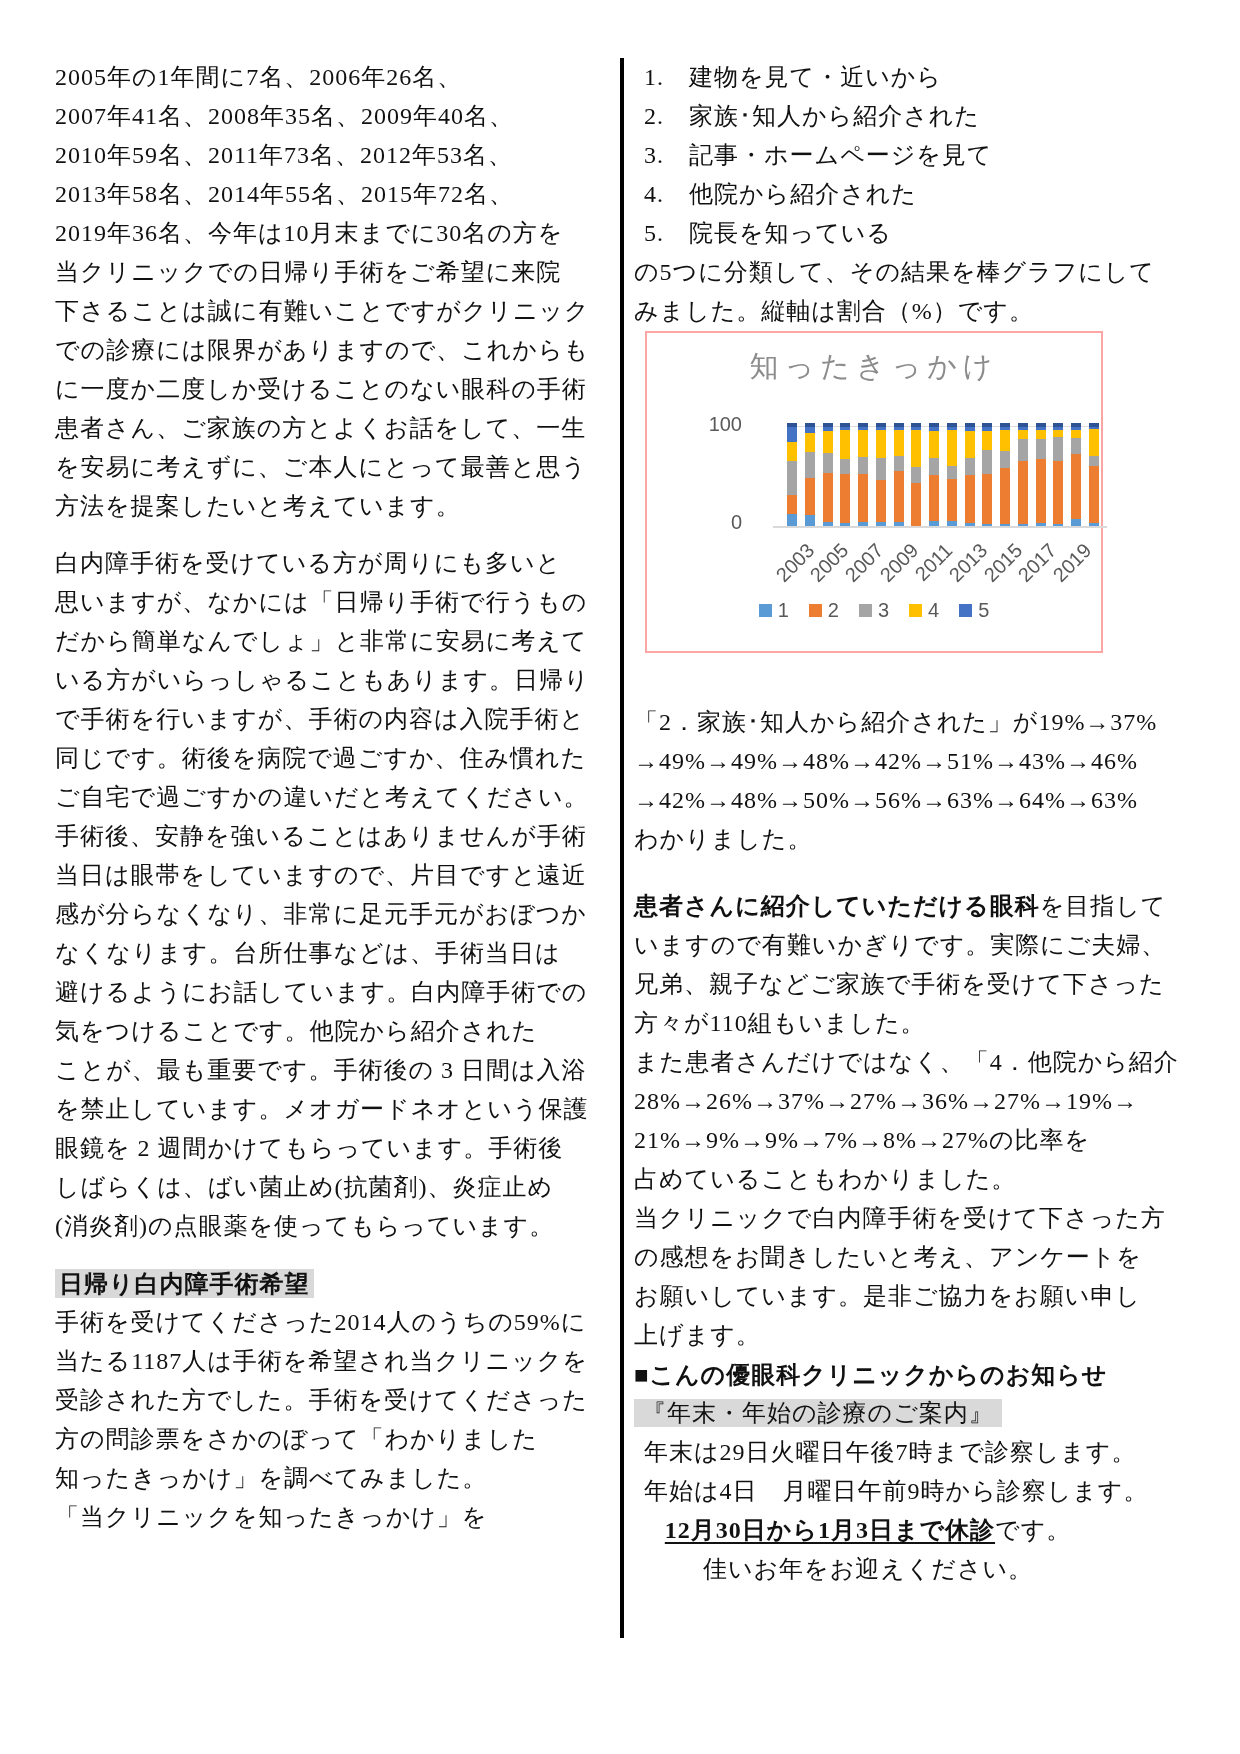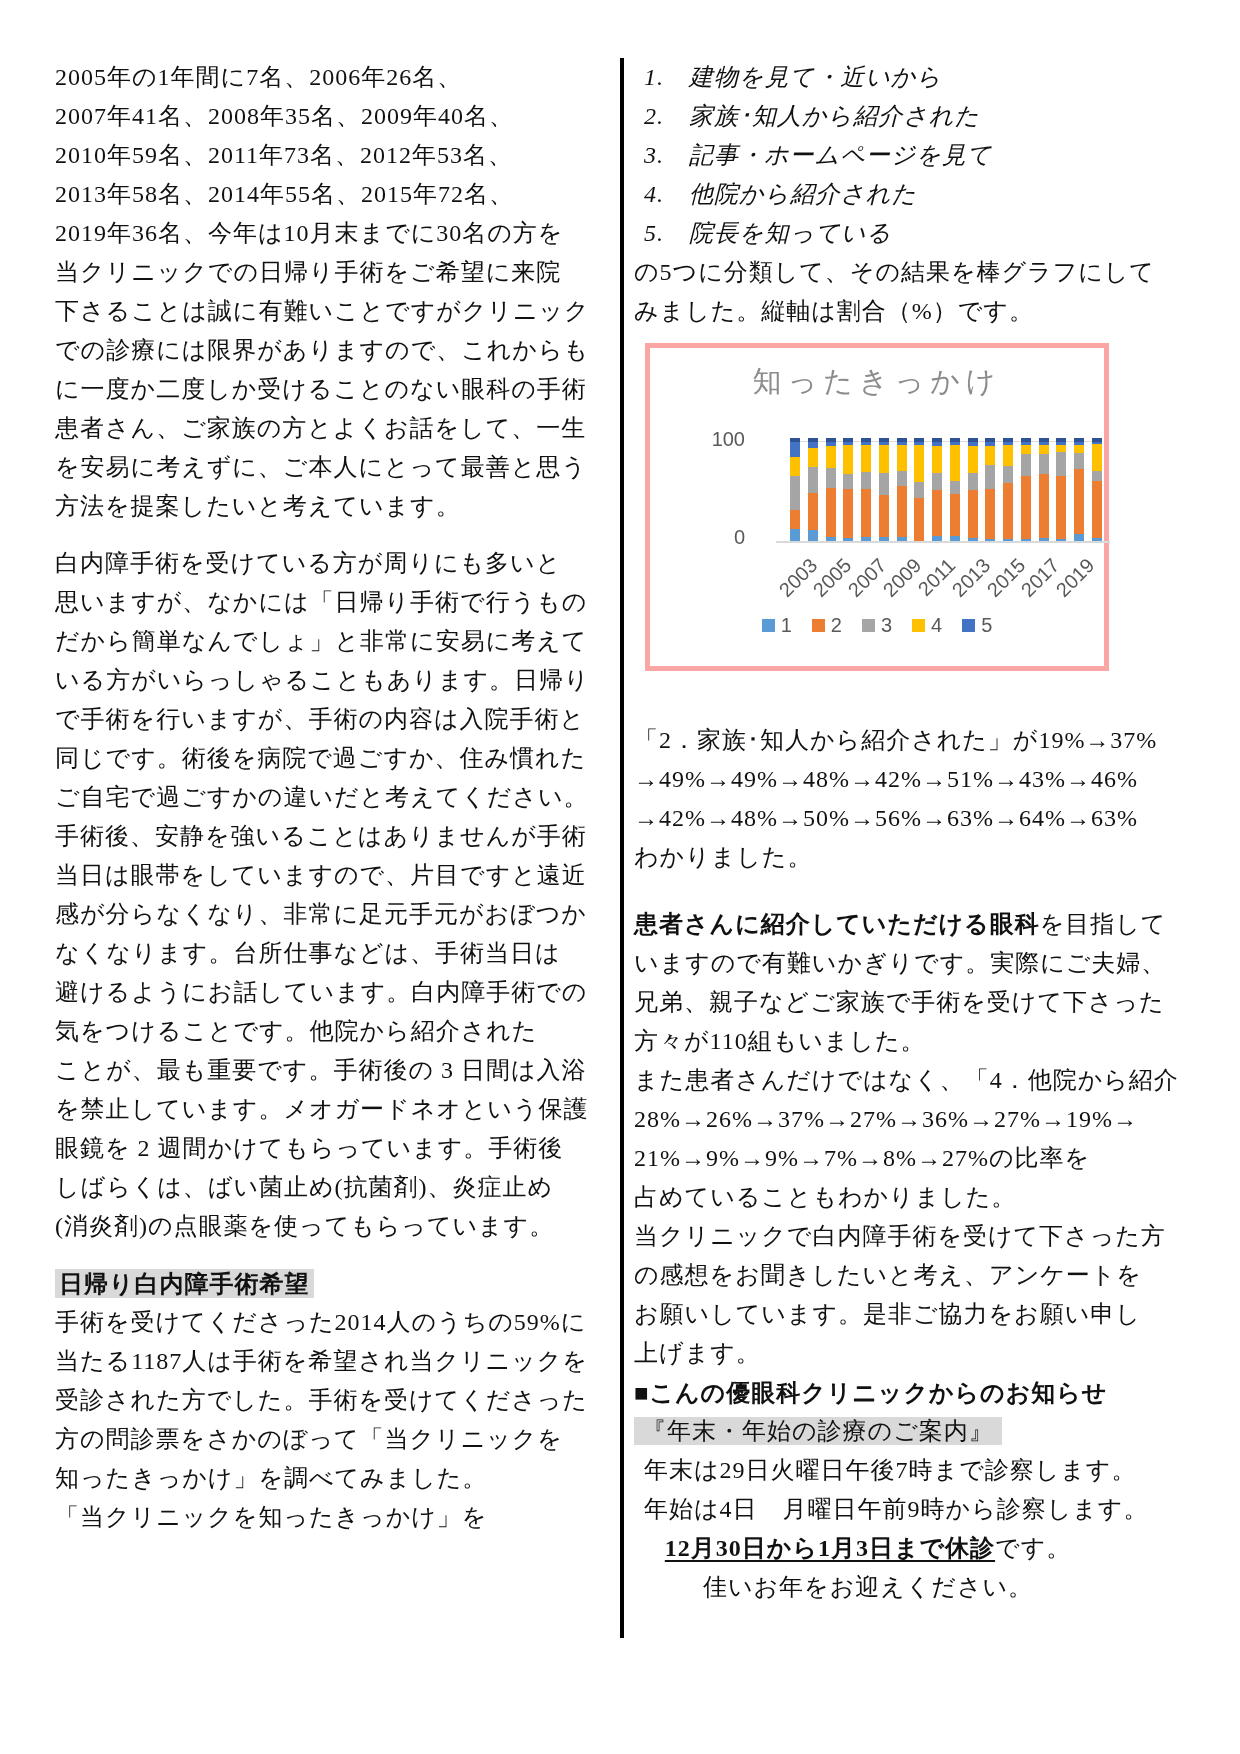--- a/index.html
+++ b/index.html
@@ -7,33 +7,33 @@
     position:relative;width:1240px;height:1754px;background:#ffffff;
     font-family:"Liberation Serif","DejaVu Serif",serif;color:#111;
     overflow:hidden;margin:0 auto;
   }
   .divider{position:absolute;left:620px;top:58px;width:4px;height:1580px;background:#000;}
   .col-left{position:absolute;left:55px;top:58px;width:512px;}
   .col-right{position:absolute;left:634px;top:58px;width:468px;}
   .ln{font-size:24px;line-height:39px;height:39px;white-space:nowrap;letter-spacing:1px;}
   .ln.gap{height:18px;}
   .ln.gap2{height:28px;}
-  .ln.list{padding-left:10px;font-style:italic;}
+  .ln.list{padding-left:10px;}
   .ln.ind{padding-left:10px;}
   .ln.center{text-align:center;}
   .ln.heading{font-family:"Liberation Sans","DejaVu Sans",sans-serif;font-weight:bold;height:39px;}
   .ln.heading span{background:#d9d9d9;padding:1px 4px;}
   .ln.notice{font-family:"Liberation Sans","DejaVu Sans",sans-serif;font-weight:bold;}
   .ln.hlc{}
   .ln.hlc span{background:#d9d9d9;padding:1px 8px;}
   .ln b.u{font-weight:bold;text-decoration:underline;text-decoration-thickness:2px;text-underline-offset:4px;}
   
   .chart-box{
-    position:relative;margin-left:11px;margin-top:12px;width:454px;height:318px;
-    border:5px solid #fca5a5;background:#fff;
+    position:relative;margin-left:11px;margin-top:0px;width:454px;height:318px;
+    border:2px solid #fca5a5;background:#fff;
     font-family:"Liberation Sans","DejaVu Sans",sans-serif;color:#595959;
   }
   .chart-title{position:absolute;left:0;right:0;top:14px;text-align:center;
     font-size:29px;color:#8c8c8c;letter-spacing:6px;}
   .ylab{position:absolute;left:35px;width:60px;text-align:right;font-size:20px;color:#595959;}
   .ylab.y100{top:80px;}
   .ylab.y0{top:178px;}
   .bars{position:absolute;left:140px;top:93px;width:312px;height:100px;
     display:flex;justify-content:space-between;align-items:flex-end;border-top:1px solid #dcdcdc;}
   .bar{width:10px;height:100px;display:flex;flex-direction:column-reverse;position:relative;}
@@ -85,21 +85,21 @@
       <div class="ln body"><span>ことが、最も重要です。手術後の 3 日間は入浴</span></div>
       <div class="ln body"><span>を禁止しています。メオガードネオという保護</span></div>
       <div class="ln body"><span>眼鏡を 2 週間かけてもらっています。手術後</span></div>
       <div class="ln body"><span>しばらくは、ばい菌止め(抗菌剤)、炎症止め</span></div>
       <div class="ln body"><span>(消炎剤)の点眼薬を使ってもらっています。</span></div>
       <div class="ln gap"></div>
       <div class="ln heading"><span>日帰り白内障手術希望</span></div>
       <div class="ln body"><span>手術を受けてくださった2014人のうちの59%に</span></div>
       <div class="ln body"><span>当たる1187人は手術を希望され当クリニックを</span></div>
       <div class="ln body"><span>受診された方でした。手術を受けてくださった</span></div>
-      <div class="ln body"><span>方の問診票をさかのぼって「当クリニックを</span></div>
+      <div class="ln body"><span>方の問診票をさかのぼって「わかりました</span></div>
       <div class="ln body"><span>知ったきっかけ」を調べてみました。</span></div>
       <div class="ln body"><span>「当クリニックを知ったきっかけ」を</span></div>
     </div>
 
   <div class="col-right">
     <div id="rightTop">
         <div class="ln list"><span>1.　建物を見て・近いから</span></div>
         <div class="ln list"><span>2.　家族･知人から紹介された</span></div>
         <div class="ln list"><span>3.　記事・ホームページを見て</span></div>
         <div class="ln list"><span>4.　他院から紹介された</span></div>

